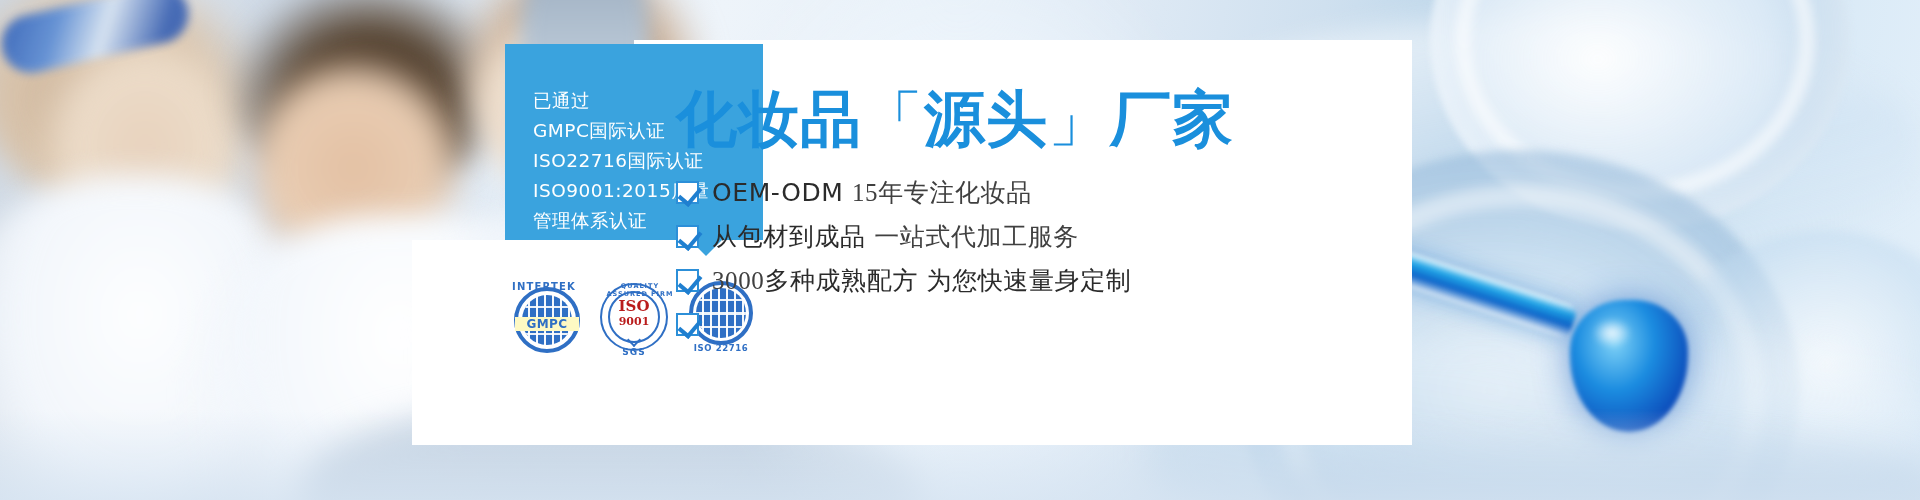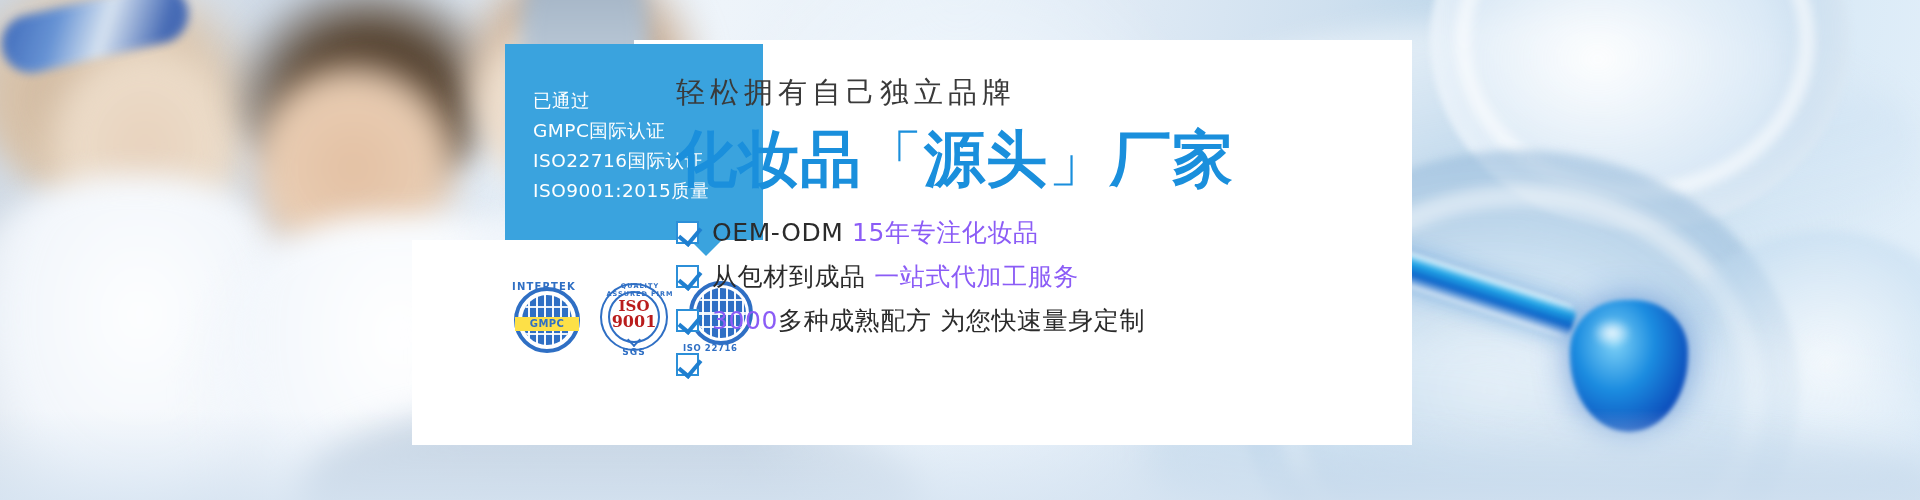--- a/index.html
+++ b/index.html
@@ -182,22 +182,22 @@
       #2f6fc4;
   }
   .l-gmpc .lat {
     position:absolute; left:13px; top:22px; width:50px; height:50px; border-radius:50%;
     background:
       linear-gradient(0deg, transparent 0 10px, rgba(255,255,255,.9) 10px 12px, transparent 12px 23px,
         rgba(255,255,255,.9) 23px 26px, transparent 26px 37px, rgba(255,255,255,.9) 37px 39px, transparent 39px);
   }
   .l-gmpc .wordmark {
     position:absolute; left:6px; top:44px; width:64px; text-align:center;
-    font-size:10px; font-weight:bold; color:#2f6fc4; letter-spacing:.4px;
-    background:#fde047; line-height:14px; font-family:"DejaVu Sans",sans-serif;
+    font-size:12px; font-weight:bold; color:#2f6fc4; letter-spacing:.4px;
+    background:#fef9c3; line-height:14px; font-family:"DejaVu Sans",sans-serif;
   }
   .l-gmpc .arc-top {
     position:absolute; left:3px; top:8px; width:70px; height:26px; overflow:hidden;
   }
   .l-gmpc .arc-top span {
     position:absolute; left:0; top:0; width:70px; text-align:left;
     font-size:10px; font-weight:bold; color:#2f6fc4; letter-spacing:1.2px;
     font-family:"DejaVu Sans",sans-serif;
   }
 
@@ -214,21 +214,21 @@
     position:absolute; left:8px; top:9px; width:72px; text-align:center;
     font-size:6.5px; font-weight:bold; color:#2f6fc4; letter-spacing:1px;
     font-family:"DejaVu Sans",sans-serif;
   }
   .l-iso .txt {
     position:absolute; left:8px; top:26px; width:60px; text-align:center;
     color:#b91c1c; font-weight:bold; line-height:15px;
     font-family:"DejaVu Serif","Liberation Serif",serif;
   }
   .l-iso .txt .a { font-size:15px; display:block; }
-  .l-iso .txt .b { font-size:16px; display:block; }
+  .l-iso .txt .b { font-size:11px; display:block; }
   .l-iso .sgs {
     position:absolute; left:14px; top:74px; width:48px; text-align:center;
     font-size:9px; font-weight:bold; color:#2f6fc4; letter-spacing:1px;
     font-family:"DejaVu Sans",sans-serif;
   }
   .l-iso .chev {
     position:absolute; left:33px; top:62px; width:10px; height:10px;
     border-left:2px solid #2f6fc4; border-bottom:2px solid #2f6fc4;
     transform:rotate(-45deg);
   }
@@ -244,21 +244,21 @@
       repeating-linear-gradient(90deg, transparent 0 6px, rgba(255,255,255,.95) 6px 8px),
       #2f6fc4;
   }
   .l-22716 .lat {
     position:absolute; left:13px; top:15px; width:50px; height:50px; border-radius:50%;
     background:
       linear-gradient(0deg, transparent 0 10px, rgba(255,255,255,.9) 10px 12px, transparent 12px 23px,
         rgba(255,255,255,.9) 23px 26px, transparent 26px 37px, rgba(255,255,255,.9) 37px 39px, transparent 39px);
   }
   .l-22716 .arc-bot {
-    position:absolute; left:0; top:70px; width:76px; 
+    position:absolute; left:0; top:70px; width:76px; text-align:center;
     font-size:8.5px; font-weight:bold; color:#2f6fc4; letter-spacing:.6px;
     font-family:"DejaVu Sans",sans-serif;
   }
 
   
   .content { position:absolute; left:676px; top:72px; z-index:9; width:720px; }
   .subhead {
     font-size:29px; color:#3a3a3a; letter-spacing:5px; line-height:40px;
     font-family:"DejaVu Sans","Liberation Sans",sans-serif;
   }
@@ -277,21 +277,21 @@
   }
   .chk {
     flex:0 0 23px; width:23px; height:23px; position:relative;
     border:2px solid #2c8fd8; background:#fff;
   }
   .chk:after {
     content:""; position:absolute; left:5px; top:0px; width:10px; height:18px;
     border-right:4px solid #1f7fd0; border-bottom:4px solid #1f7fd0;
     transform:rotate(40deg);
   }
-  .b-txt .hl { color:#8b5cf6; }
+  .b-txt .hl { color:#404040;font-family:Liberation Serif, serif; }
   .b-txt .dk { color:#2b2b2b;text-align:right; }
 </style>
 </head>
 <body>
 
 <div class="stage">
 
   <div class="bg">
     <div class="bg-base"></div>
 
@@ -329,20 +329,21 @@
   <div class="white-panel"></div>
 
   <div class="logo-panel"></div>
 
   <div class="cert-panel">
     <div class="cert-lines">
       <div>已通过</div>
       <div>GMPC国际认证</div>
       <div>ISO22716国际认证</div>
       <div>ISO9001:2015质量</div>
+      <div>管理体系认证</div>
     </div>
   </div>
   <div class="cert-arrow"></div>
 
   <div class="logo-row">
 
     <div class="logo l-gmpc">
       <div class="ring"></div>
       <div class="ball"></div>
       <div class="lat"></div>
@@ -367,21 +368,20 @@
     <div class="logo l-22716">
       <div class="ring"></div>
       <div class="ball"></div>
       <div class="lat"></div>
       <div class="arc-bot">ISO 22716</div>
     </div>
 
   </div>
 
   <div class="content">
-    <div class="subhead">轻松拥有自己独立品牌</div>
 
     <div class="headline">
       <span>化妆品</span><span class="brk">「</span><span>源头</span><span class="brk">」</span><span>厂家</span>
     </div>
 
     <div class="bullets">
 
       <div class="bullet">
         <span class="chk"></span>
         <span class="b-txt"><span class="dk">OEM-ODM </span><span class="hl">15年专注化妆品</span><span class="dk"></span></span>

